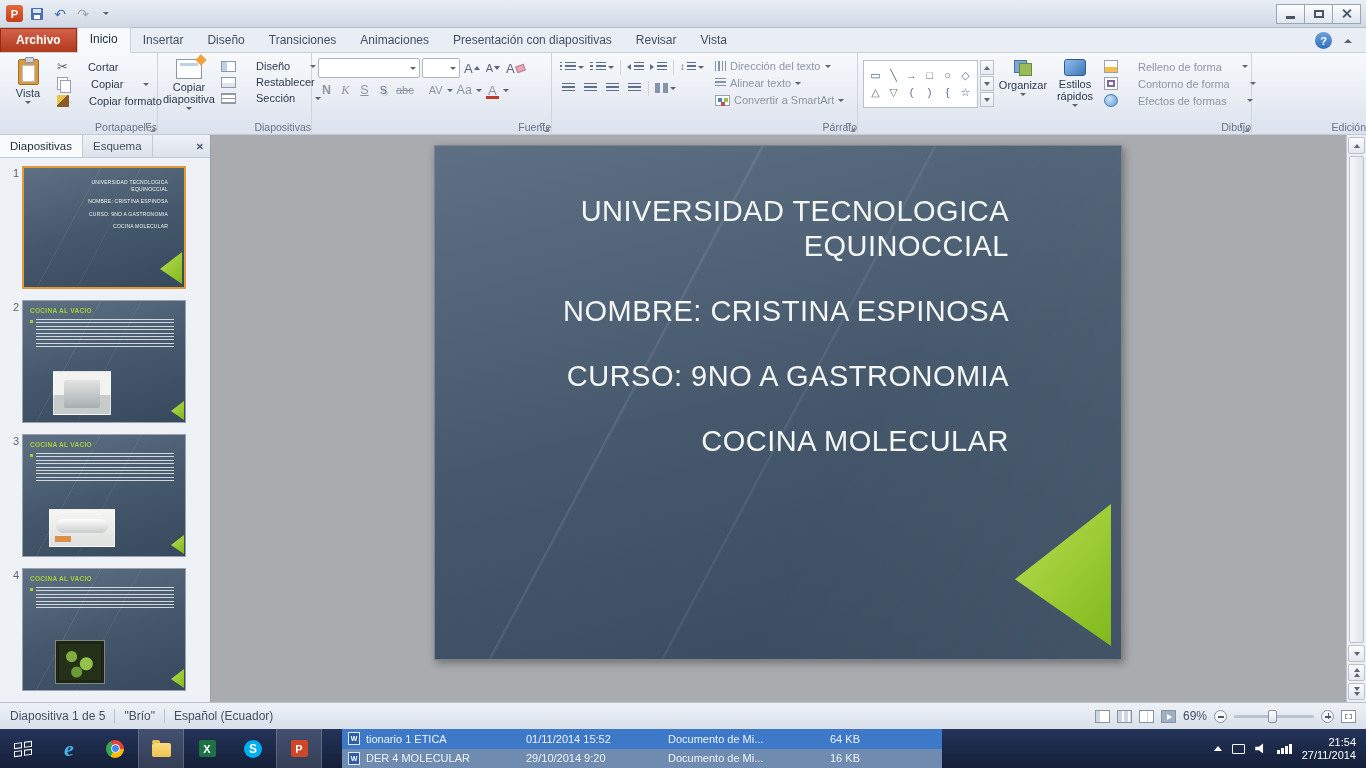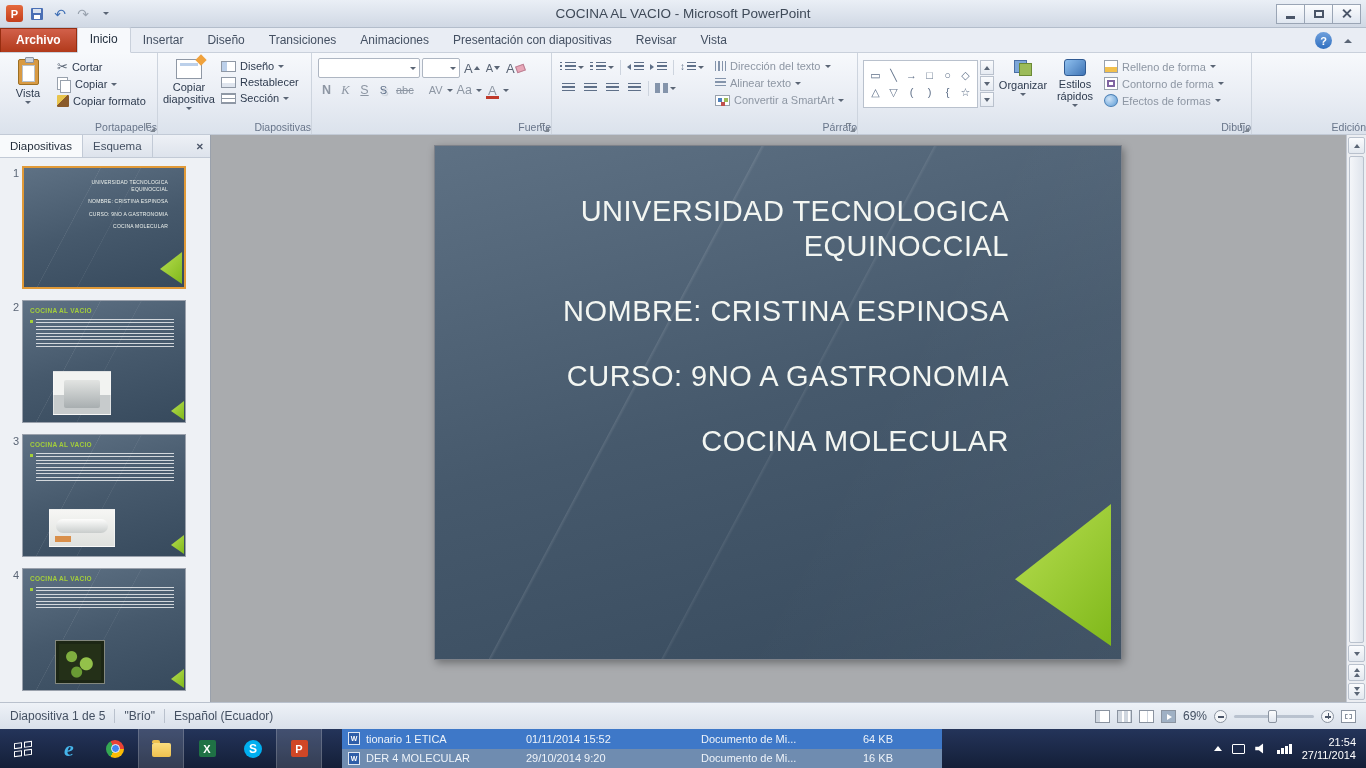--- a/index.html
+++ b/index.html
@@ -42,21 +42,21 @@
 .gbody{display:flex;flex:1}
 .col{flex-direction:column}
 .glabel{position:absolute;left:0;right:0;bottom:1px;text-align:right;font-size:10.5px;color:#68758a}
 .launcher{position:absolute;right:2px;bottom:2px;width:10px;height:10px}
 .launcher::before{content:"";position:absolute;left:1px;top:1px;width:4px;height:4px;border-left:1.5px solid #7c8591;border-top:1.5px solid #7c8591}
 .launcher::after{content:"";position:absolute;right:0;bottom:0;width:0;height:0;border-top:5px solid transparent;border-left:5px solid transparent;border-bottom:5px solid #7c8591}
 .bigbtn{width:52px;display:flex;flex-direction:column;align-items:center;padding-top:4px;gap:2px;font-size:11px;border-radius:3px}
 .blbl{text-align:center;line-height:12px}
 .dd{width:0;height:0;border-left:3px solid transparent;border-right:3px solid transparent;border-top:3.5px solid #5a6575;display:inline-block;flex:none}
 .scol{display:flex;flex-direction:column;padding-top:4px;gap:2px}
-.sbtnr{display:flex;align-items:center;gap:4px;font-size:11px;padding:1px 3px;white-space:nowrap}
+.sbtnr{display:flex;align-items:center;gap:20px;font-size:11px;padding:1px 3px;white-space:nowrap}
 .muted{color:#8d96a3}
 .muted .slbl{color:#8d96a3}
 .vdiv{width:1px;height:15px;background:#cdd4de;margin:0 2px;align-self:center}
 
 
 .ic-paste{width:21px;height:26px;position:relative;background:#d89a43;border:1px solid #9c6f23;border-radius:2px}
 .ic-paste::before{content:"";position:absolute;left:3px;top:5px;right:3px;bottom:2px;background:#fff;border:1px solid #b9c2cc}
 .ic-paste::after{content:"";position:absolute;left:6px;top:-3px;width:7px;height:4px;background:#cdd3dc;border:1px solid #8a93a0;border-radius:1px}
 .ic-scissors::before{content:"✂";font-size:13px;color:#5a6575;line-height:1}
 .ic-copy{position:relative;width:14px;height:14px}
@@ -224,21 +224,21 @@
 .skype-ic{width:18px;height:18px;border-radius:50%;background:#00aff0;display:flex;align-items:center;justify-content:center}
 .skype-ic::before{content:"S";font-size:12px;font-weight:bold;color:#fff}
 .pptic{width:17px;height:17px;background:#d04727;border-radius:2px;display:flex;align-items:center;justify-content:center}
 .pptic::before{content:"P";font-size:11px;font-weight:bold;color:#fff}
 .file-strip{width:600px;margin-left:20px;background:#6f8cb0;display:flex;flex-direction:column;font-size:11px;color:#eef3f9}
 .frow{flex:1;display:flex;align-items:center;padding-left:6px}
 .frow.sel{background:#3e78c8}
 .fic{width:12px;height:13px;background:#2f5ea8;border:1px solid #dfe7f2;margin-right:6px;display:flex;align-items:center;justify-content:center;flex:none}
 .fic::before{content:"W";font-size:7px;font-weight:bold;color:#fff}
 .fname{width:160px;overflow:hidden;white-space:nowrap}
-.fdate{width:175px}
+.fdate{width:142px}
 .ftype{width:162px}
 .fsize{width:70px}
 .tb-right{margin-left:auto;display:flex;align-items:center;gap:10px;padding-right:10px}
 .tray-chev{width:0;height:0;border-left:4px solid transparent;border-right:4px solid transparent;border-bottom:5px solid #fff}
 .mon-ic{width:13px;height:10px;border:1.5px solid #fff;border-radius:1px}
 .vol-ic{width:12px;height:11px;background:#fff;clip-path:polygon(0 35%,30% 35%,65% 5%,65% 95%,30% 65%,0 65%)}
 .net-ic{display:flex;align-items:flex-end;gap:1.5px}
 .net-ic span{width:2.5px;background:#fff}
 .nb1{height:4px}.nb2{height:6px}.nb3{height:8px}.nb4{height:10px}
 .clock{text-align:right;font-size:11px;line-height:13px}
@@ -253,21 +253,20 @@
       <span class="appic">P</span>
       <span class="qbtn">
           <span class="ic-floppy"></span>
         </span>
       <span class="qbtn arrow-undo"></span>
       <span class="qbtn arrow-redo"></span>
       <span class="qbtn">
           <span class="dd"></span>
         </span>
     </div>
-    <div class="wtitle">COCINA AL VACIO  -  Microsoft PowerPoint</div>
     <div class="wctrls">
       <span class="wbtn">
           <span class="ic-min"></span>
         </span>
       <span class="wbtn">
           <span class="ic-max"></span>
         </span>
       <span class="wbtn">
           <span class="cross"></span>
         </span>

